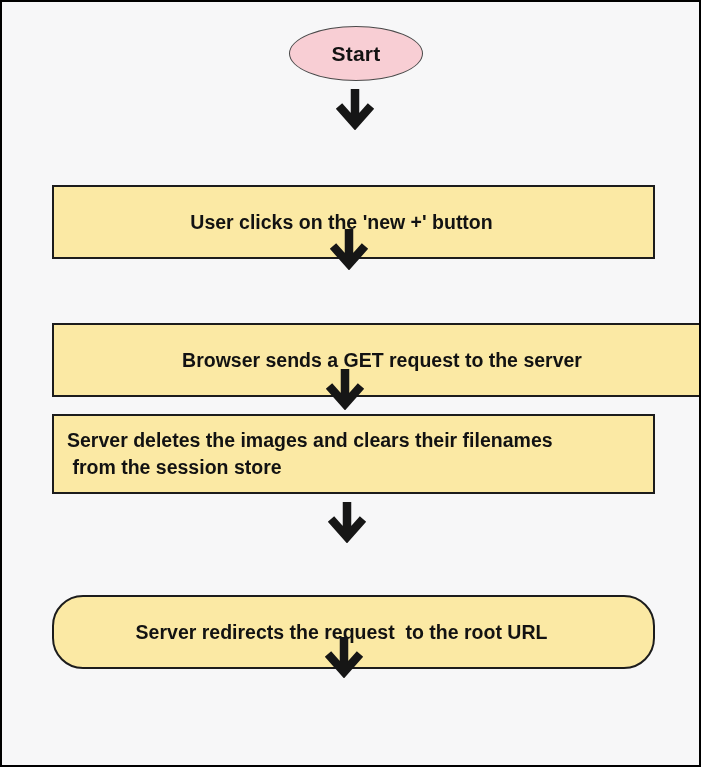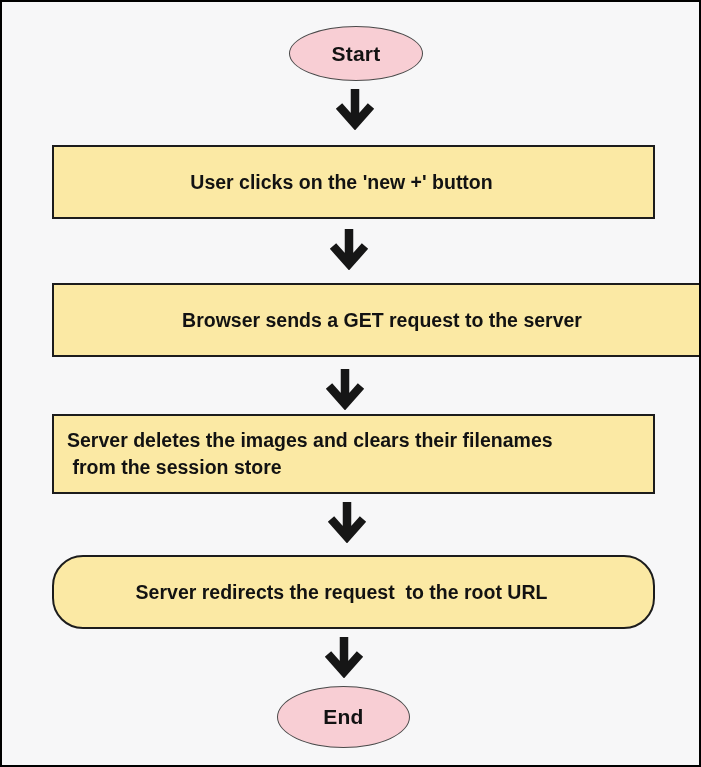--- a/index.html
+++ b/index.html
@@ -38,20 +38,21 @@
   .process {
     background: #fbe9a4;
     border: 2px solid #1c1c1c;
     font-size: 19.5px;
     line-height: 27px;
   }
   .process.centered {
     justify-content: center;
     text-align: center;
     padding: 0 34px 0 10px;
+    margin-top: 40px;
   }
   .process.left-aligned {
     justify-content: flex-start;
     text-align: left;
     padding: 0 12px 0 13px;
   }
   .arrow {
     position: absolute;
     width: 44px;
     height: 44px;
@@ -123,17 +124,14 @@
   <div class="node process centered pos-step-4">
     <span>Server redirects the request  to the root URL</span>
   </div>
 
   <div class="arrow pos-arrow-5">
     <svg width="44" height="44" viewBox="0 0 44 44" aria-hidden="true">
       <path d="M22 3 L22 35 M6 20 L22 38 L38 20" fill="none" stroke="#161616" stroke-width="8.5" stroke-linecap="butt" stroke-linejoin="miter"></path>
     </svg>
   </div>
 
-  <div class="node terminator pos-end">
-    <span>End</span>
-  </div>
 
 </div>
 
 </body></html>

